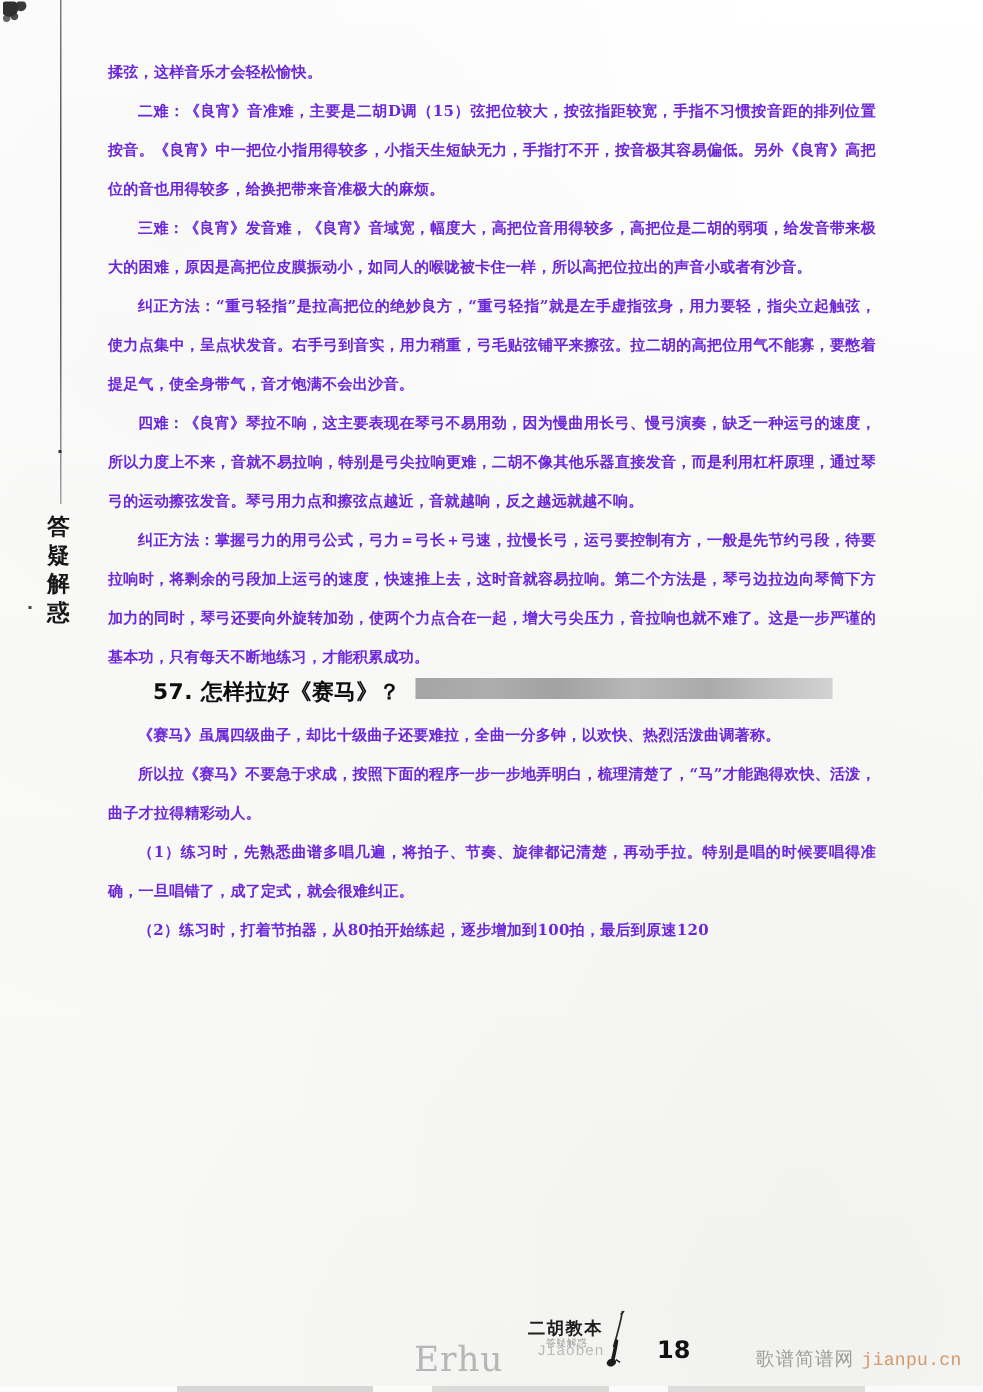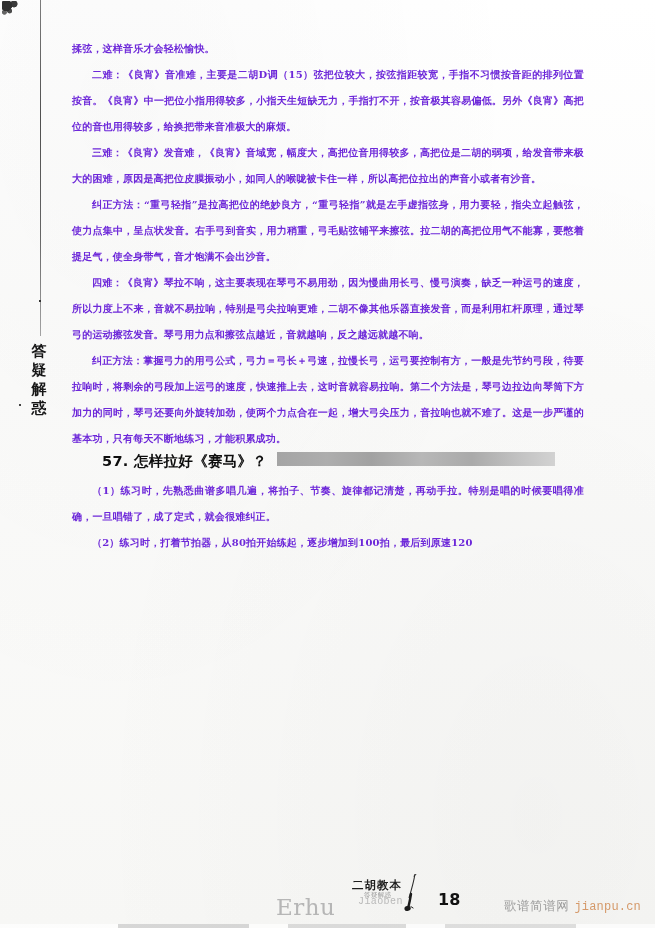--- a/index.html
+++ b/index.html
@@ -272,22 +272,24 @@
 
     <p class="para indent">四难：《良宵》琴拉不响，这主要表现在琴弓不易用劲，因为慢曲用长弓、慢弓演奏，缺乏一种运弓的速度，所以力度上不来，音就不易拉响，特别是弓尖拉响更难，二胡不像其他乐器直接发音，而是利用杠杆原理，通过琴弓的运动擦弦发音。琴弓用力点和擦弦点越近，音就越响，反之越远就越不响。</p>
 
     <p class="para indent">纠正方法：掌握弓力的用弓公式，弓力＝弓长＋弓速，拉慢长弓，运弓要控制有方，一般是先节约弓段，待要拉响时，将剩余的弓段加上运弓的速度，快速推上去，这时音就容易拉响。第二个方法是，琴弓边拉边向琴筒下方加力的同时，琴弓还要向外旋转加劲，使两个力点合在一起，增大弓尖压力，音拉响也就不难了。这是一步严谨的基本功，只有每天不断地练习，才能积累成功。</p>
 
     <div class="section-head">
       <div class="sh-text">57. 怎样拉好《赛马》？</div>
       <div class="sh-bar"></div>
     </div>
 
-
-
+    <p class="para indent">《赛马》虽属四级曲子，却比十级曲子还要难拉，全曲一分多钟，以欢快、热烈活泼曲调著称。</p>
+
+
+    <p class="para indent">所以拉《赛马》不要急于求成，按照下面的程序一步一步地弄明白，梳理清楚了，“马”才能跑得欢快、活泼，曲子才拉得精彩动人。</p>
 
     <p class="para indent">（1）练习时，先熟悉曲谱多唱几遍，将拍子、节奏、旋律都记清楚，再动手拉。特别是唱的时候要唱得准确，一旦唱错了，成了定式，就会很难纠正。</p>
 
     <p class="para indent">（2）练习时，打着节拍器，从80拍开始练起，逐步增加到100拍，最后到原速120</p>
 
   </div>
 
   <div id="footer">
     <div id="logo-wrap">
       <div id="logo-erhu">Erhu</div>

